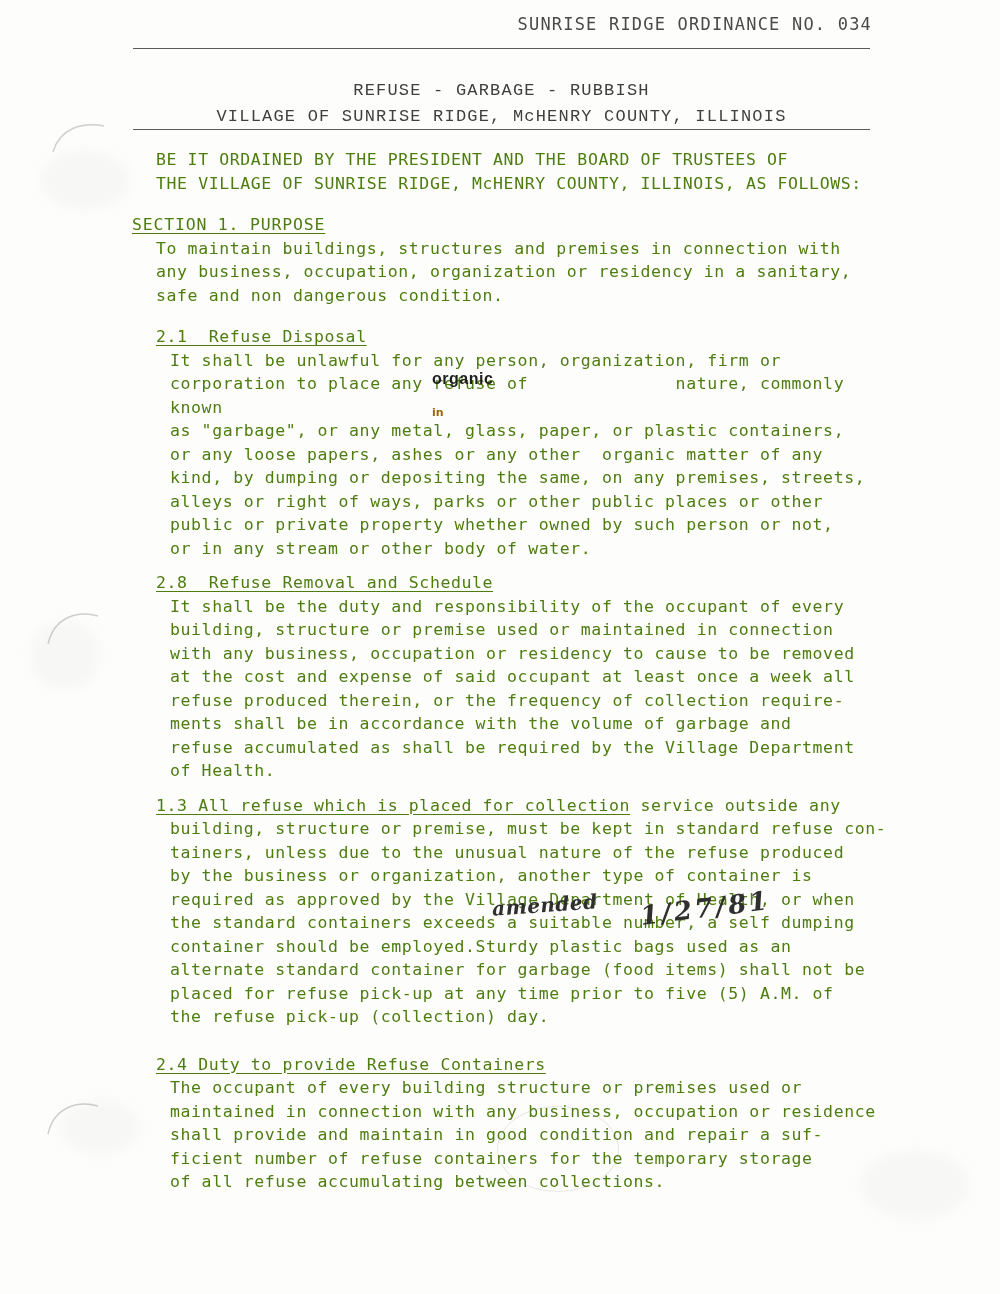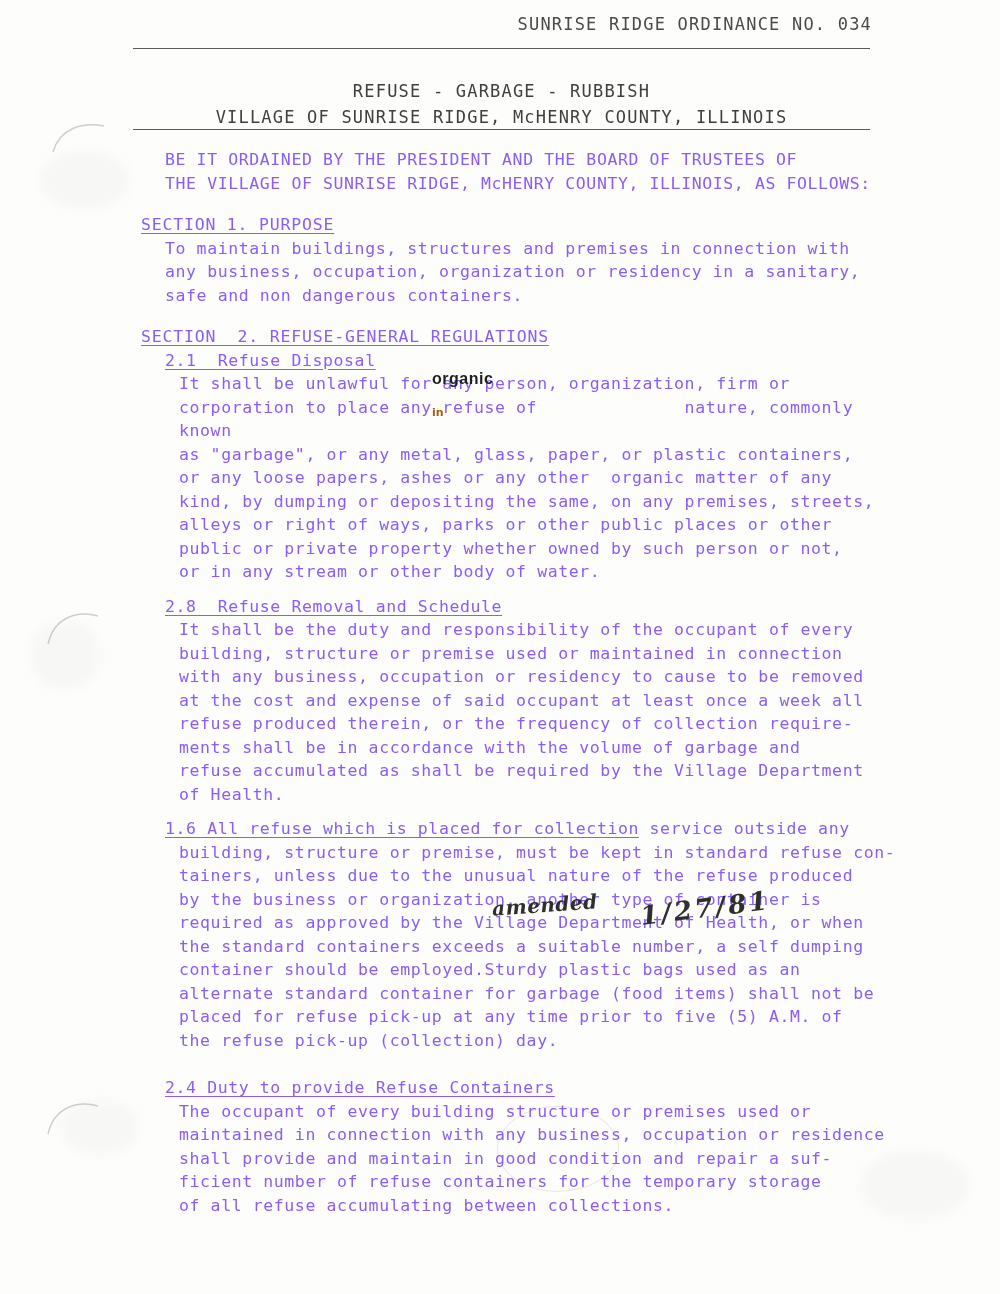--- a/index.html
+++ b/index.html
@@ -58,31 +58,32 @@
   .title-block {
     position: absolute;
     top: 78px;
     left: 133px;
     width: 737px;
     text-align: center;
     font-size: 17px;
     letter-spacing: 1.2px;
     line-height: 26px;
     color: #3f3f3f;
+    font-family: Liberation Mono, monospace;
   }
 
   .body {
     position: absolute;
     top: 148px;
-    left: 141px;
+    left: 132px;
     width: 760px;
     font-size: 16.5px;
     line-height: 23.5px;
     letter-spacing: 0.6px;
-    color: #8b5cf6;
+    color: #4d7c0f;
   }
   .para { margin: 0 0 0 0; white-space: pre-wrap; }
   .gap-s { height: 11px; }
   .gap-m { height: 18px; }
   .gap-l { height: 24px; }
 
   .indent1 { padding-left: 24px; }
   .indent2 { padding-left: 38px; }
 
   .u { text-decoration: underline; text-underline-offset: 3px; }
@@ -177,25 +178,24 @@
   <div class="body">
 
     <div class="para indent1">BE IT ORDAINED BY THE PRESIDENT AND THE BOARD OF TRUSTEES OF
 THE VILLAGE OF SUNRISE RIDGE, McHENRY COUNTY, ILLINOIS, AS FOLLOWS:</div>
 
     <div class="gap-m"></div>
 
     <div class="para heading u">SECTION 1. PURPOSE</div>
     <div class="para indent1">To maintain buildings, structures and premises in connection with
 any business, occupation, organization or residency in a sanitary,
-safe and non dangerous containers.</div>
+safe and non dangerous condition.</div>
 
     <div class="gap-m"></div>
 
-    <div class="para heading u">SECTION  2. REFUSE-GENERAL REGULATIONS</div>
 
     <div class="para indent1 u">2.1  Refuse Disposal</div>
     <div class="para indent2">It shall be unlawful for any person, organization, firm or
 corporation to place any refuse of              nature, commonly known
 as "garbage", or any metal, glass, paper, or plastic containers,
 or any loose papers, ashes or any other  organic matter of any
 kind, by dumping or depositing the same, on any premises, streets,
 alleys or right of ways, parks or other public places or other
 public or private property whether owned by such person or not,
 or in any stream or other body of water.</div>
@@ -207,21 +207,21 @@
 building, structure or premise used or maintained in connection
 with any business, occupation or residency to cause to be removed
 at the cost and expense of said occupant at least once a week all
 refuse produced therein, or the frequency of collection require-
 ments shall be in accordance with the volume of garbage and
 refuse accumulated as shall be required by the Village Department
 of Health.</div>
 
     <div class="gap-s"></div>
 
-    <div class="para indent1"><span class="u sub-head">1.6 All refuse which is placed for collection</span><span> service outside any</span></div>
+    <div class="para indent1"><span class="u sub-head">1.3 All refuse which is placed for collection</span><span> service outside any</span></div>
     <div class="para indent2">building, structure or premise, must be kept in standard refuse con-
 tainers, unless due to the unusual nature of the refuse produced
 by the business or organization, another type of container is
 required as approved by the Village Department of Health, or when
 the standard containers exceeds a suitable number, a self dumping
 container should be employed.Sturdy plastic bags used as an
 alternate standard container for garbage (food items) shall not be
 placed for refuse pick-up at any time prior to five (5) A.M. of
 the refuse pick-up (collection) day.</div>
 

